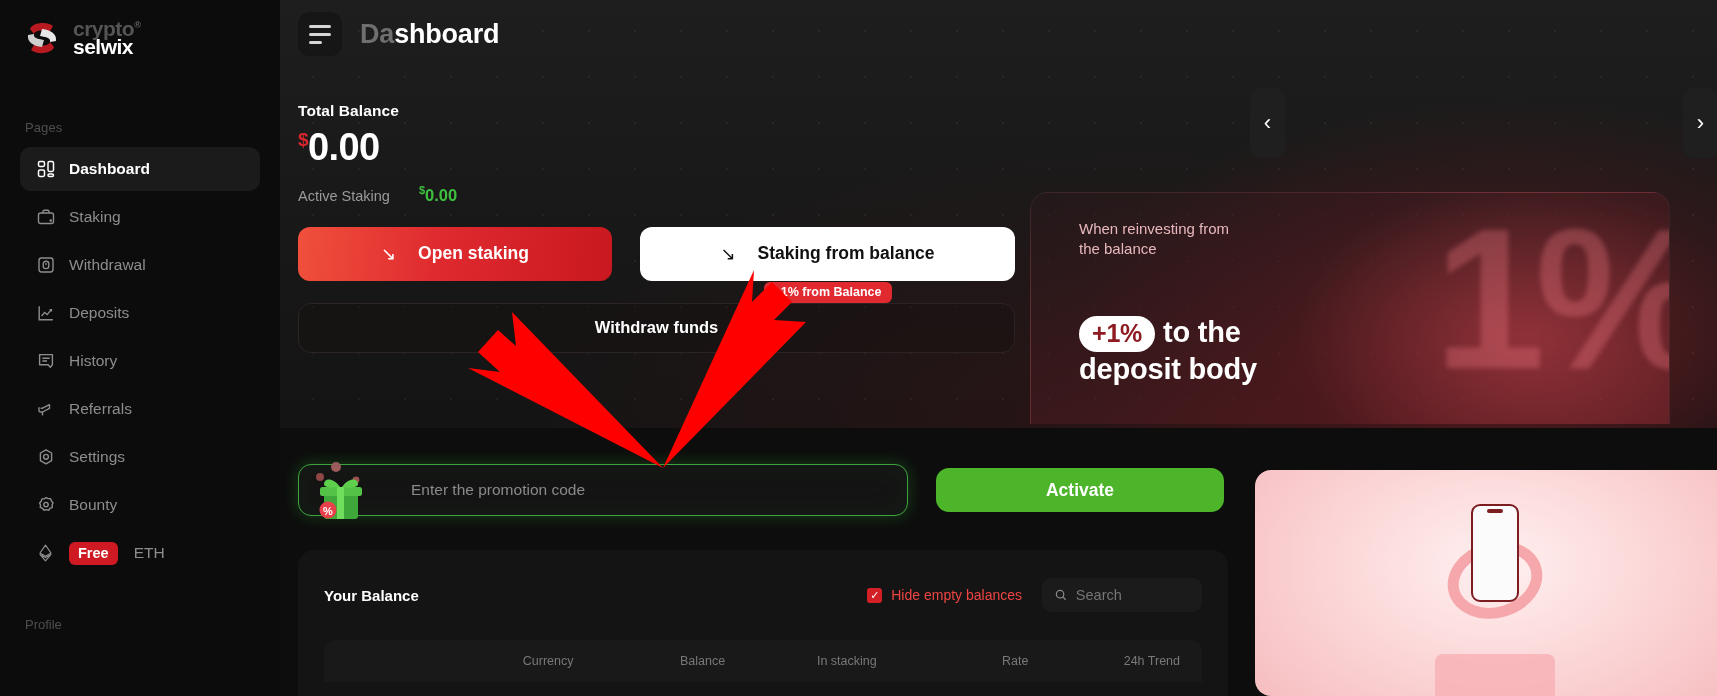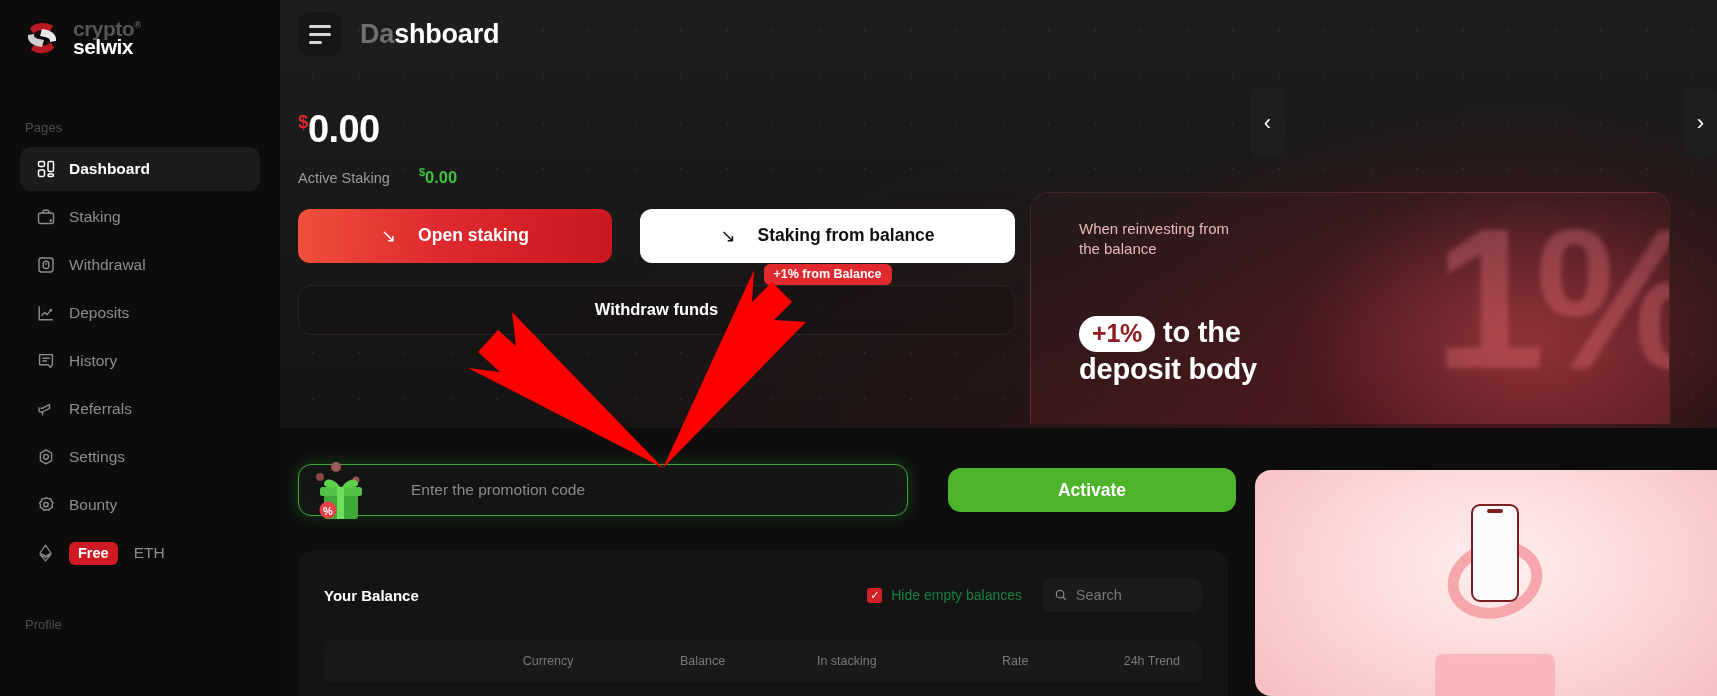--- a/index.html
+++ b/index.html
@@ -130,21 +130,21 @@
     border-radius: 30px; padding: 2px 13px 3px 13px; font-size: 25px; vertical-align: baseline;
   }
   .ghost-num {
     position: absolute; right: -34px; top: 6px;
     font-size: 200px; font-weight: 800; color: rgba(255,130,140,0.30);
     letter-spacing: -10px; line-height: 1; filter: blur(2.5px); user-select: none;
   }
 
   
   .lower { position: relative; height: 268px; background: #0d0d0d; }
-  .promo-row { display: flex; align-items: center; gap: 40px; padding: 36px 16px 0 18px; }
+  .promo-row { display: flex; align-items: center; gap: 28px; padding: 36px 16px 0 18px; }
   .promo-input-wrap { position: relative; width: 610px; height: 52px; }
   .promo-input {
     width: 100%; height: 52px; border-radius: 13px;
     background: #141414; border: 1.4px solid #3ea33e;
     box-shadow: 0 0 16px rgba(62,200,62,0.28), inset 0 0 24px rgba(40,120,40,0.10);
     color: #8f8f8f; font-size: 15.5px; padding-left: 112px; outline: none;
     font-family: "Liberation Sans", sans-serif;
   }
   .promo-input::placeholder { color: #8a8a8a; }
   .gift {
@@ -164,21 +164,21 @@
   }
   .bp-head { display: flex; align-items: center; }
   .bp-title { color: #fff; font-size: 15px; font-weight: 700; }
   .bp-right { margin-left: auto; display: flex; align-items: center; gap: 20px; }
   .chk-row { display: flex; align-items: center; gap: 9px; cursor: pointer; }
   .chk {
     width: 15px; height: 15px; border-radius: 3px; background: #d32027;
     display: flex; align-items: center; justify-content: center;
     color: #fff; font-size: 11px; line-height: 1;
   }
-  .chk-label { color: #15803d; font-size: 14px; }
+  .chk-label { color: #ef4444; font-size: 14px; }
   .search-box {
     width: 160px; height: 34px; border-radius: 9px; background: #1b1b1b;
     display: flex; align-items: center; gap: 9px; padding: 0 13px;
   }
   .search-box input {
     background: transparent; border: none; outline: none; color: #8a8a8a;
     font-size: 14.5px; width: 100%; font-family: "Liberation Sans", sans-serif;
   }
   .tbl-head {
     margin-top: 28px; background: #191919; border-radius: 11px 11px 0 0;
@@ -344,20 +344,21 @@
       <div class="topbar">
         <div class="burger">
             <i></i>
             <i></i>
             <i></i>
           </div>
         <div class="page-title"><span class="dim">Da</span><span>shboard</span></div>
       </div>
 
       <div class="balance-block">
+        <div class="bal-label">Total Balance</div>
         <div class="bal-amount"><span class="cur">$</span><span>0.00</span></div>
         <div class="stake-row">
           <span class="stake-label">Active Staking</span>
           <span class="stake-val"><span class="cur">$</span><span>0.00</span></span>
         </div>
       </div>
 
       <div class="btn-row">
         <div class="btn btn-primary">
           <span class="arrow">↘</span>

